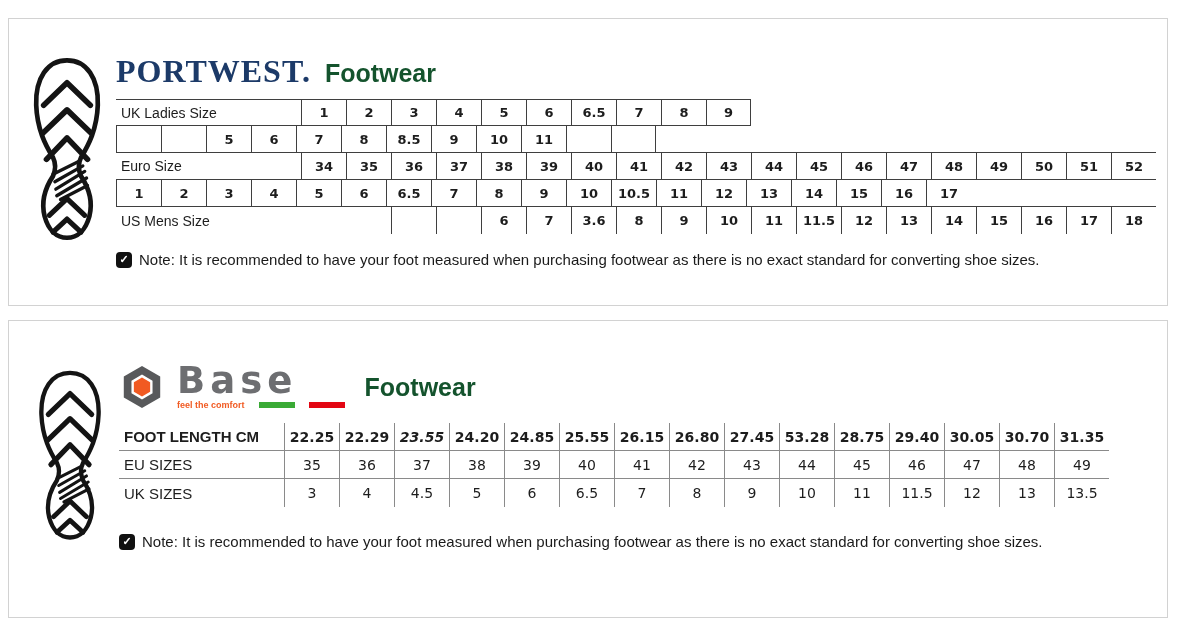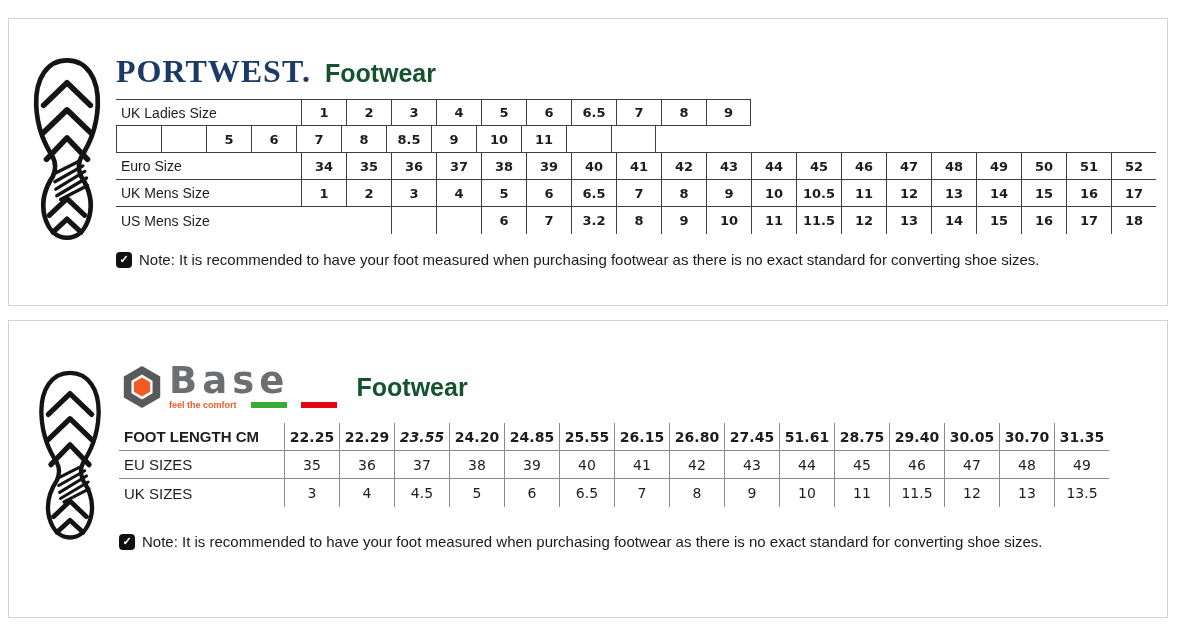--- a/index.html
+++ b/index.html
@@ -18,21 +18,21 @@
   #panel-portwest .content { left: 107px; right: 4px; }
   #panel-base .content { left: 110px; right: 4px; }
 
   
   .pw-brand-row { margin-top: 34px; display: flex; align-items: baseline; gap: 14px; }
   .pw-wordmark { font-family: "Liberation Serif", serif; font-weight: bold; font-size: 32px; letter-spacing: 1px; color: #1c3a68; }
   .product-title { font-size: 25px; font-weight: bold; color: #14532d; }
 
   
   .base-brand-row { margin-top: 40px; display: flex; align-items: center; gap: 16px; height: 52px; }
-  .base-logo { display: flex; align-items: flex-start; gap: 4px; }
+  .base-logo { display: flex; align-items: flex-start; gap: 12px; }
   .base-text-col { display: flex; flex-direction: column; }
   .base-word { font-size: 37px; font-weight: bold; color: #6d6e71; letter-spacing: 5px; line-height: 34px; font-family: "DejaVu Sans", sans-serif; }
   .base-tagline-row { display: flex; align-items: center; gap: 14px; margin-top: 2px; }
   .base-tagline { font-size: 9px; font-weight: bold; color: #f15a22; white-space: nowrap; }
   .bar { height: 6px; width: 36px; display: inline-block; }
   .bar-green { background: #3aaa35; }
   .bar-red { background: #e30613; }
   #panel-base .product-title { margin-left: 4px; }
 
   
@@ -125,21 +125,20 @@
             <div class="cell b" style="width: 45px;">45</div>
             <div class="cell b" style="width: 45px;">46</div>
             <div class="cell b" style="width: 45px;">47</div>
             <div class="cell b" style="width: 45px;">48</div>
             <div class="cell b" style="width: 45px;">49</div>
             <div class="cell b" style="width: 45px;">50</div>
             <div class="cell b" style="width: 45px;">51</div>
             <div class="cell b" style="width: 45px;">52</div>
           </div>
           <div class="trow row-bb" style="width: 1040px; height: 27px;">
-            <div class="tlabel" style="width: 185px;">UK Mens Size</div>
             <div class="cell b" style="width: 45px;">1</div>
             <div class="cell b" style="width: 45px;">2</div>
             <div class="cell b" style="width: 45px;">3</div>
             <div class="cell b" style="width: 45px;">4</div>
             <div class="cell b" style="width: 45px;">5</div>
             <div class="cell b" style="width: 45px;">6</div>
             <div class="cell b" style="width: 45px;">6.5</div>
             <div class="cell b" style="width: 45px;">7</div>
             <div class="cell b" style="width: 45px;">8</div>
             <div class="cell b" style="width: 45px;">9</div>
@@ -154,21 +153,21 @@
             <div class="cell b" style="width: 45px;">17</div>
           </div>
           <div class="trow" style="width: 1040px; height: 27px;">
             <div class="tlabel" style="width: 185px;">US Mens Size</div>
             <div class="cell ghost" style="width: 45px;"></div>
             <div class="cell ghost" style="width: 45px;"></div>
             <div class="cell b" style="width: 45px;"></div>
             <div class="cell b" style="width: 45px;"></div>
             <div class="cell b" style="width: 45px;">6</div>
             <div class="cell b" style="width: 45px;">7</div>
-            <div class="cell b" style="width: 45px;">3.2</div>
+            <div class="cell b" style="width: 45px;">3.6</div>
             <div class="cell b" style="width: 45px;">8</div>
             <div class="cell b" style="width: 45px;">9</div>
             <div class="cell b" style="width: 45px;">10</div>
             <div class="cell b" style="width: 45px;">11</div>
             <div class="cell b" style="width: 45px;">11.5</div>
             <div class="cell b" style="width: 45px;">12</div>
             <div class="cell b" style="width: 45px;">13</div>
             <div class="cell b" style="width: 45px;">14</div>
             <div class="cell b" style="width: 45px;">15</div>
             <div class="cell b" style="width: 45px;">16</div>
@@ -220,21 +219,21 @@
             <div class="tlabel b" style="width: 165px;">FOOT LENGTH CM</div>
             <div class="cell b" style="width: 55px;">22.25</div>
             <div class="cell b" style="width: 55px;">22.29</div>
             <div class="cell b" style="width: 55px; font-style: italic;">23.55</div>
             <div class="cell b" style="width: 55px;">24.20</div>
             <div class="cell b" style="width: 55px;">24.85</div>
             <div class="cell b" style="width: 55px;">25.55</div>
             <div class="cell b" style="width: 55px;">26.15</div>
             <div class="cell b" style="width: 55px;">26.80</div>
             <div class="cell b" style="width: 55px;">27.45</div>
-            <div class="cell b" style="width: 55px;">51.61</div>
+            <div class="cell b" style="width: 55px;">53.28</div>
             <div class="cell b" style="width: 55px;">28.75</div>
             <div class="cell b" style="width: 55px;">29.40</div>
             <div class="cell b" style="width: 55px;">30.05</div>
             <div class="cell b" style="width: 55px;">30.70</div>
             <div class="cell b" style="width: 55px;">31.35</div>
           </div>
           <div class="trow row-bb" style="width: 990px; height: 28px;">
             <div class="tlabel" style="width: 165px;">EU SIZES</div>
             <div class="cell" style="width: 55px;">35</div>
             <div class="cell" style="width: 55px;">36</div>

